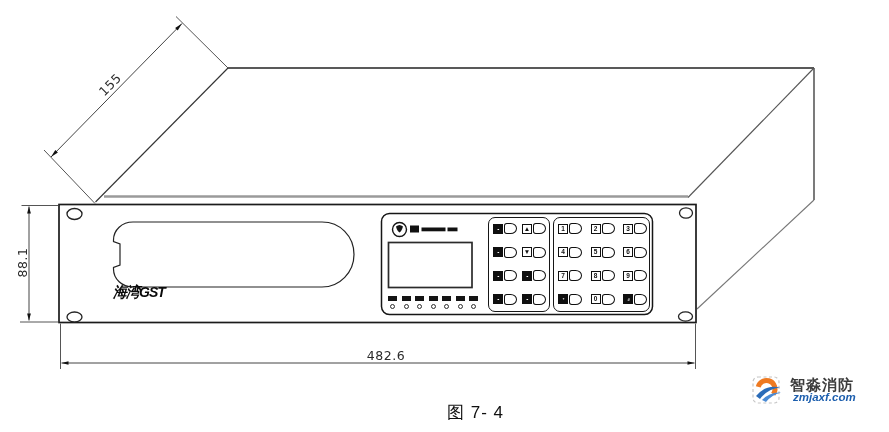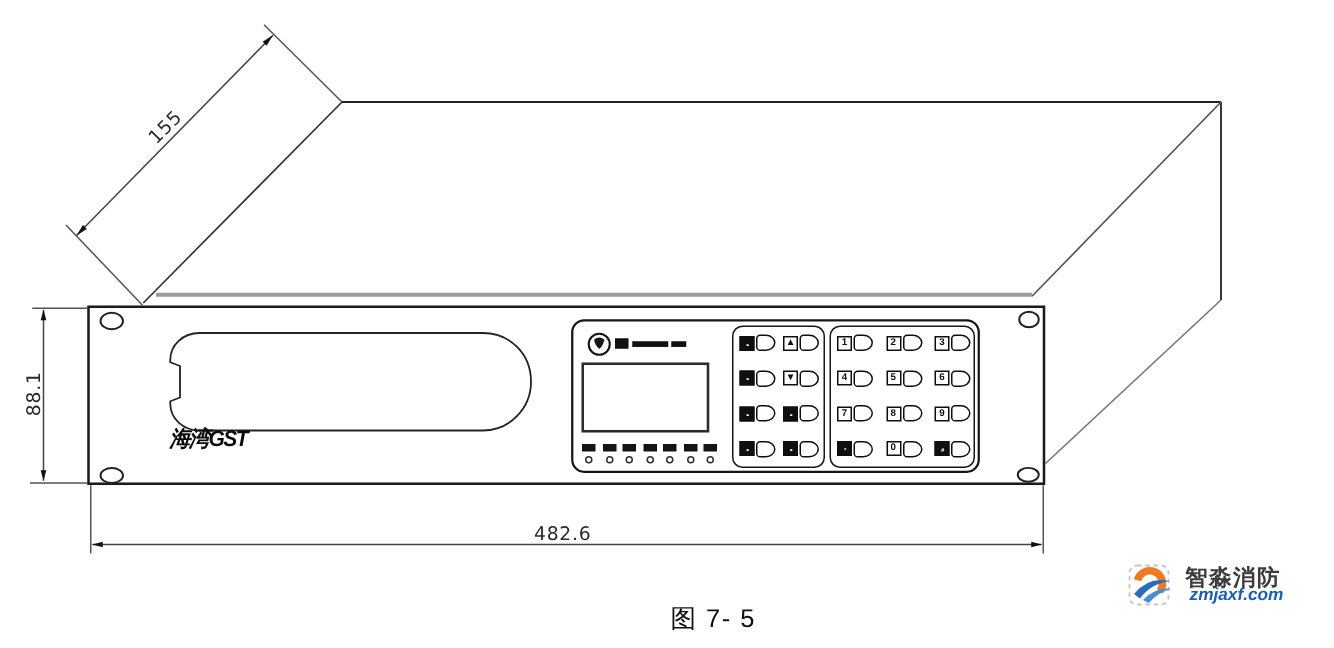--- a/index.html
+++ b/index.html
@@ -6,21 +6,21 @@
   #stage{
     position:relative;width:889px;height:432px;background:#fff;overflow:hidden;
     font-family:"Liberation Sans", sans-serif;color:#111;
   }
   #stage svg{position:absolute;left:0;top:0;}
   .txt{position:absolute;white-space:nowrap;}
   
   .dim{font-family:"DejaVu Sans", sans-serif;font-size:12.5px;color:#2a2a2a;letter-spacing:.5px;}
   #dim-depth{left:88px;top:77px;width:44px;text-align:center;transform:rotate(-45deg);}
   #dim-height{left:0px;top:255px;width:44px;text-align:center;transform:rotate(-90deg);}
-  #dim-width{left:356px;top:348px;width:60px;text-align:left;}
+  #dim-width{left:356px;top:348px;width:60px;text-align:center;}
   
   #brand-mark{left:97px;top:284px;font-size:14px;font-weight:900;font-style:italic;
     letter-spacing:-1px;color:#0a0a0a;transform:scaleY(1.05);margin-left:16px;}
   #model-label{left:147px;top:296px;font-size:11px;font-weight:600;letter-spacing:.6px;color:#0d0d0d;}
   
   #indicator-row{position:absolute;left:388px;top:296px;width:92px;display:flex;gap:4.5px;}
   .led{display:flex;flex-direction:column;align-items:center;}
   .led-label{width:9px;height:5px;background:#141414;}
   .led-lamp{width:5px;height:5px;border:1px solid #2e2e2e;border-radius:50%;margin-top:3px;box-sizing:border-box;background:#fff;}
   
@@ -208,21 +208,21 @@
       <div class="key">
         <span class="key-label">0</span>
         <span class="key-button"></span>
       </div>
       <div class="key">
         <span class="key-label filled">#</span>
         <span class="key-button"></span>
       </div>
     </div>
 
-  <div class="txt" id="figure-caption">图 7- 5</div>
+  <div class="txt" id="figure-caption">图 7- 4</div>
 
   <div id="watermark">
     <svg width="34" height="32" viewBox="0 0 34 32" style="position:absolute;left:0;top:1px;">
       <rect x="1" y="3" width="26" height="26" rx="5" fill="none" stroke="#c5c5c5" stroke-width="1.2" stroke-dasharray="3,2.5"></rect>
       <circle cx="14.5" cy="15" r="8.5" fill="#fff" stroke="#ee7a22" stroke-width="5" stroke-dasharray="30 24" transform="rotate(-165 14.5 15)"></circle>
       <path d="M4 22 Q 14 10 28 13.5 Q 16 14.5 8 25 Z" fill="#2b6cb8"></path>
       <path d="M10 26 Q 18 17.5 29 18.5 Q 19.5 21 14 28 Z" fill="#4b8bd4"></path>
     </svg>
     <div class="txt" id="watermark-title">智淼消防</div>
     <div class="txt" id="watermark-url">zmjaxf.com</div>

